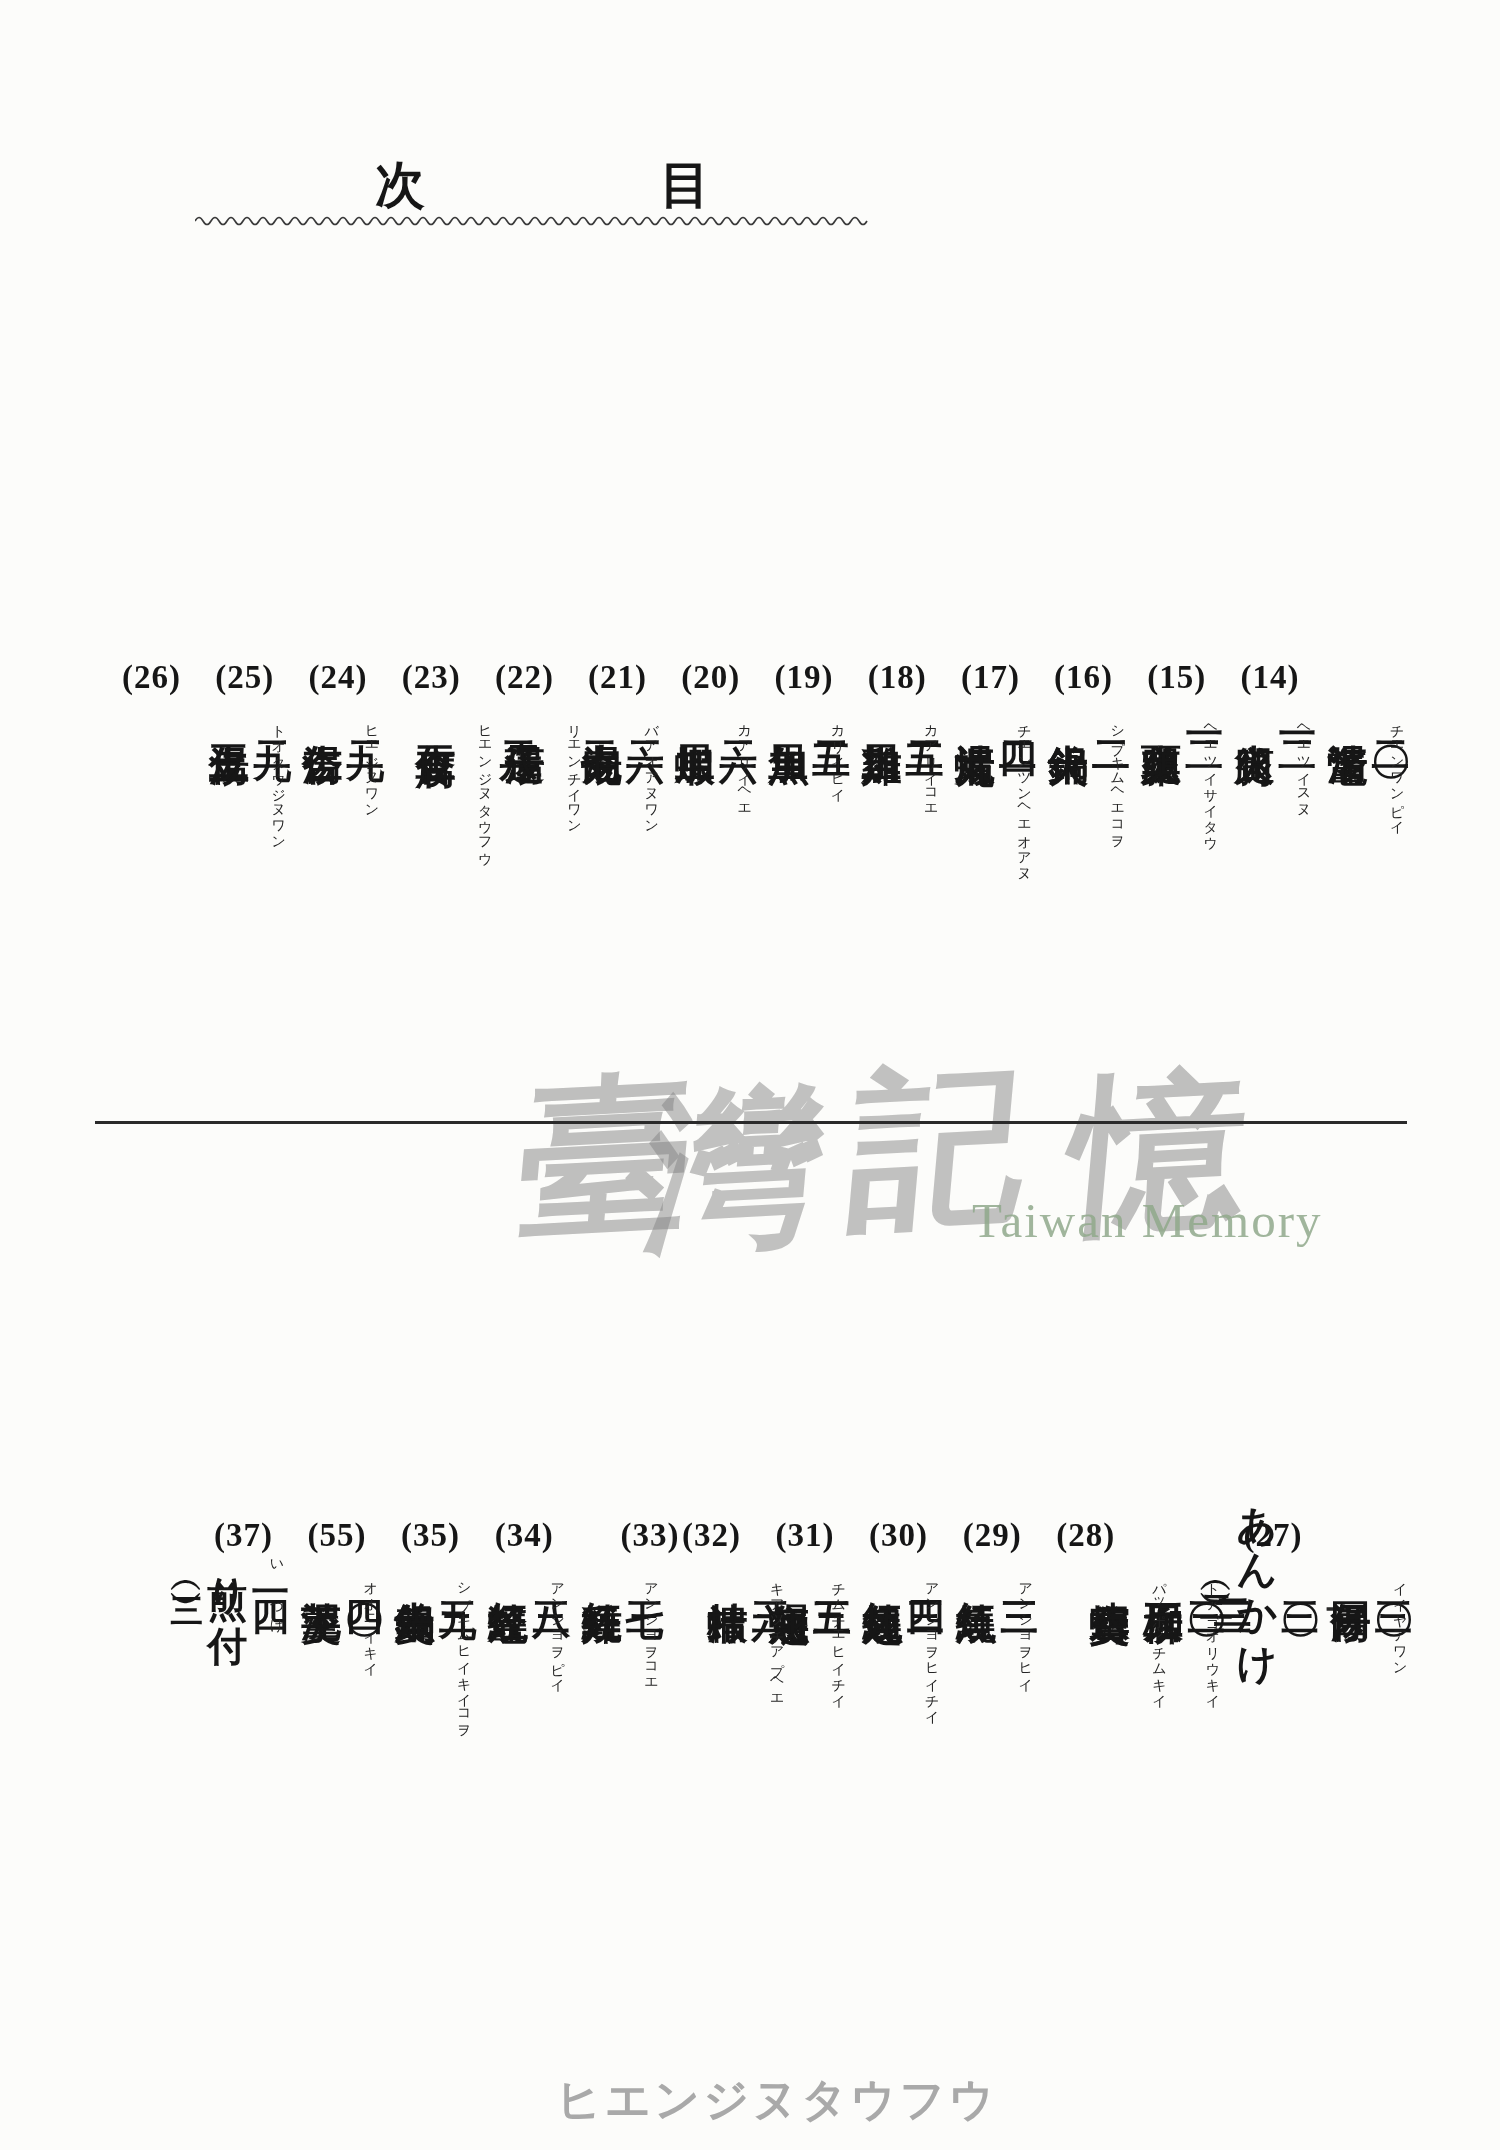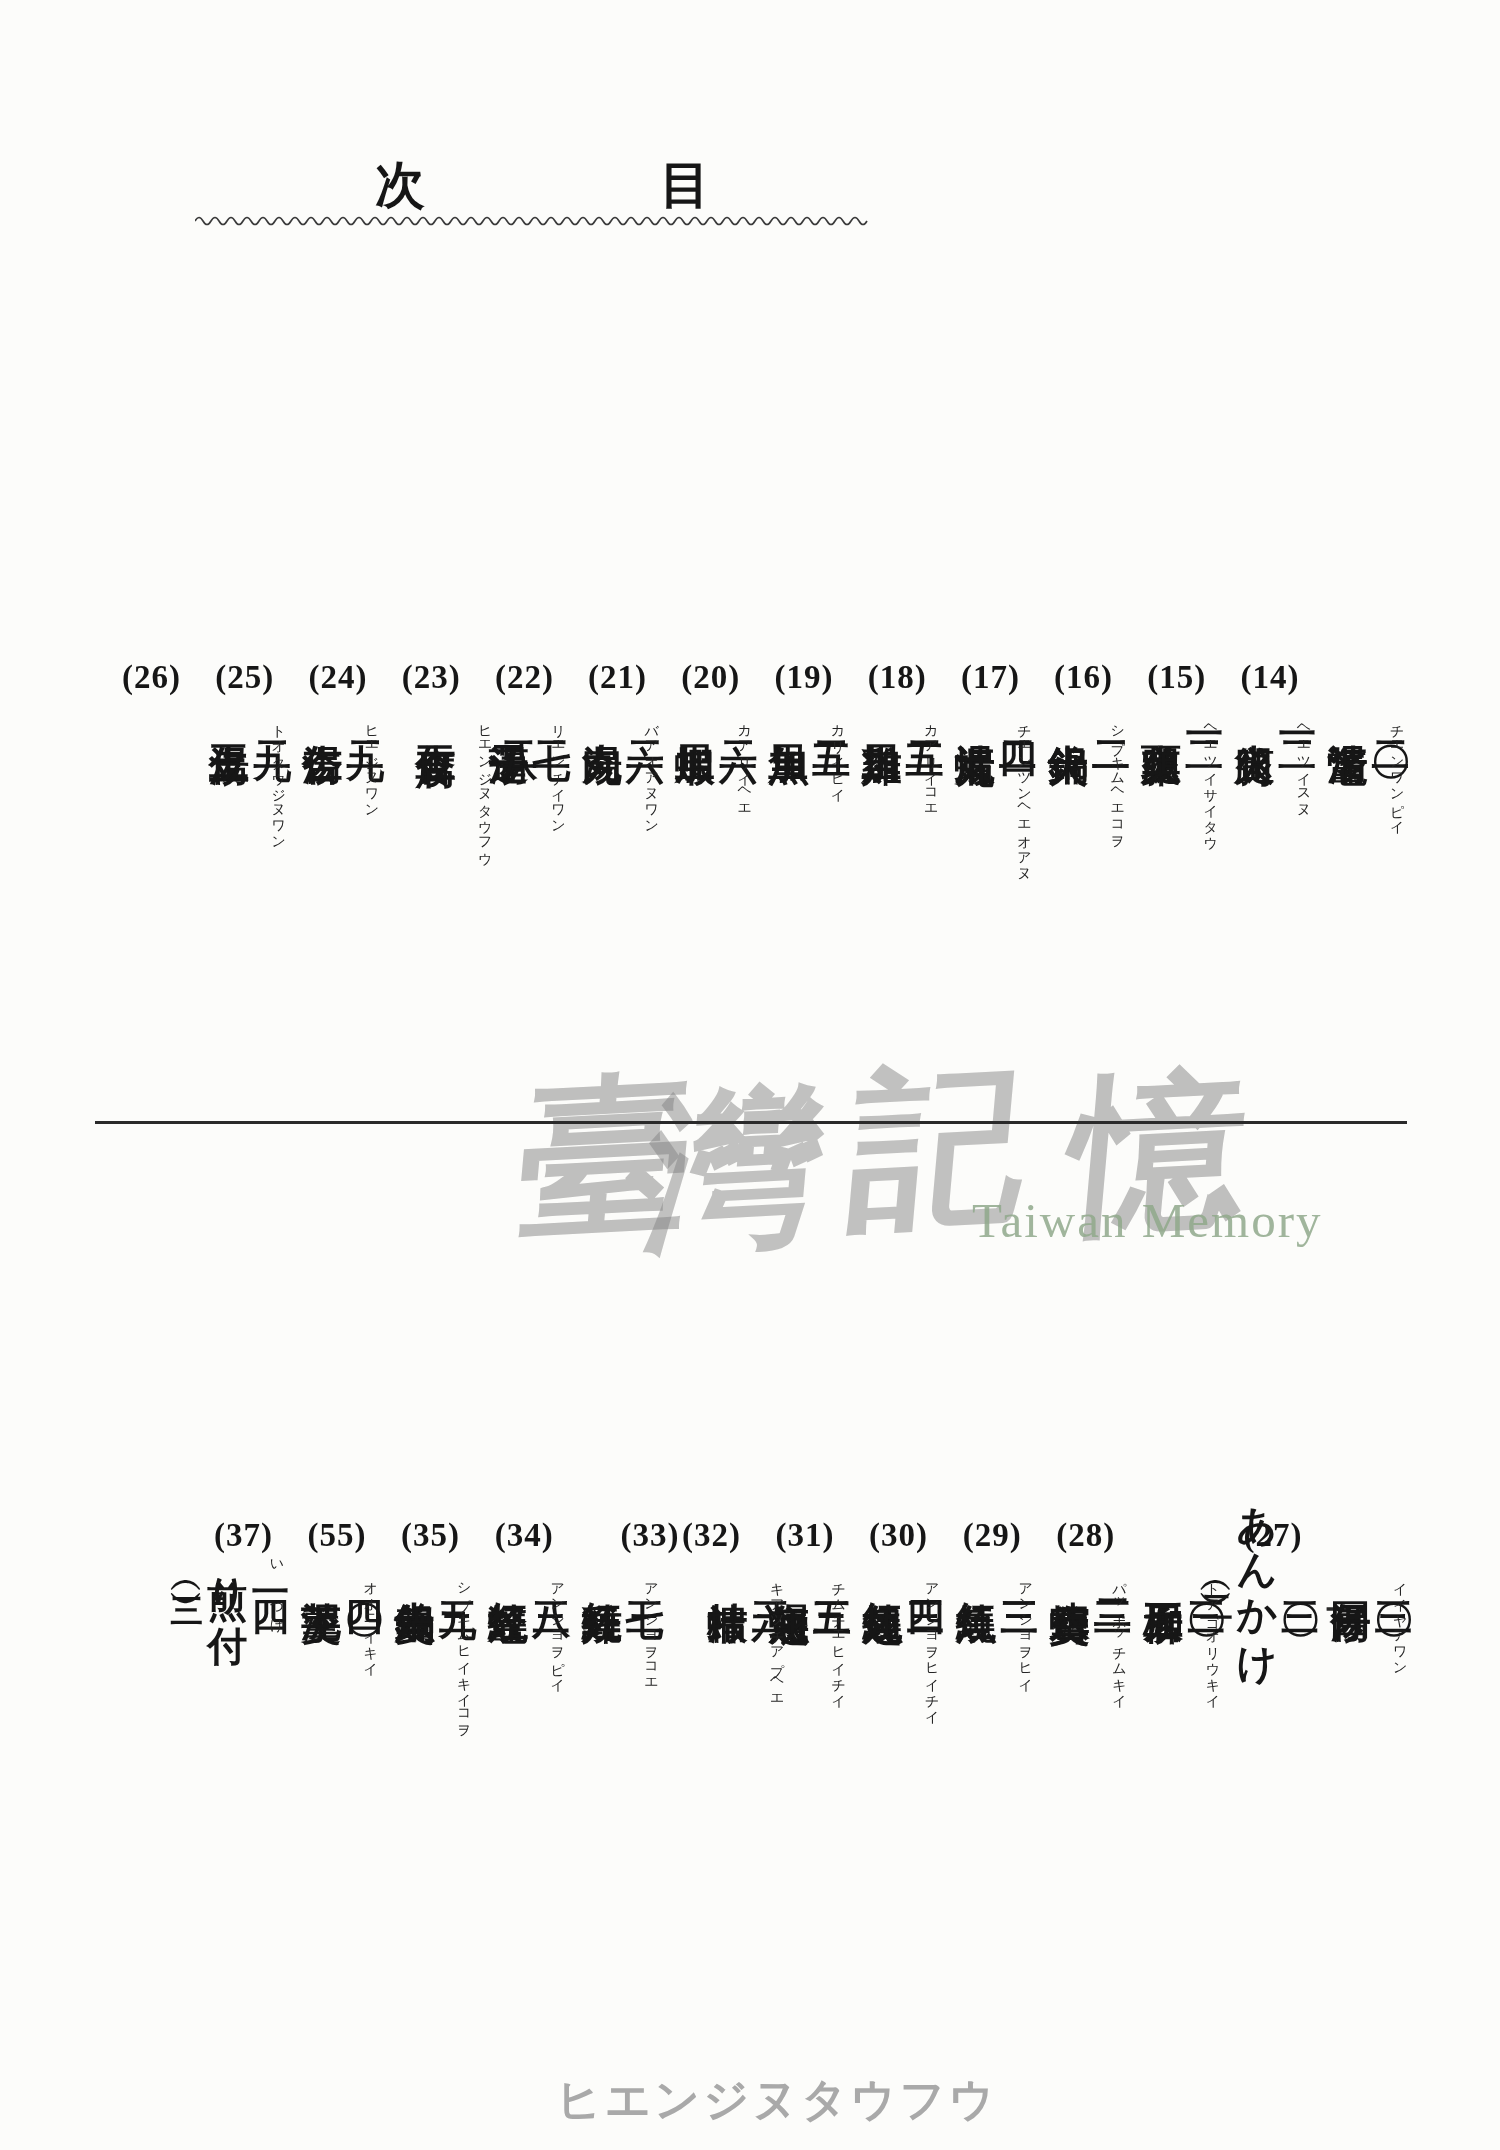--- a/index.html
+++ b/index.html
@@ -162,21 +162,21 @@
     </div>
     <div class="col" style="left: 469.4px; top: 345px; height: 737px;">
       <div class="num">(22)</div>
       <div class="twrap">
         <div class="title">肉丸湯</div>
         <div class="furi">バアオアヌワン</div>
       </div>
       <div class="leader"></div>
       <div class="pageno">二六</div>
     </div>
-    <div class="col" style="left: 376.2px; top: 345px; height: 737px;">
+    <div class="col" style="left: 376.2px; top: 345px; height: 737px; gap: 16px;">
       <div class="num">(23)</div>
       <div class="twrap">
         <div class="title">蓮子湯</div>
         <div class="furi">リエンチイワン</div>
       </div>
       <div class="leader"></div>
       <div class="pageno">二七</div>
     </div>
     <div class="col" style="left: 283px; top: 345px; height: 737px; gap: 20px;">
       <div class="num">(24)</div>
@@ -224,21 +224,21 @@
     </div>
     <div class="col" style="left: 1030.8px; top: 1203px; height: 737px;">
       <div class="num">(28)</div>
       <div class="twrap">
         <div class="title">大五柳居</div>
         <div class="furi">トアゴオリウキイ</div>
       </div>
       <div class="leader"></div>
       <div class="pageno">三〇</div>
     </div>
-    <div class="col" style="left: 937.2px; top: 1203px; height: 737px;">
+    <div class="col" style="left: 937.2px; top: 1203px; height: 737px; gap: 40px;">
       <div class="num">(29)</div>
       <div class="twrap">
         <div class="title">八寶蟳羹</div>
         <div class="furi">パッポッチムキイ</div>
       </div>
       <div class="leader"></div>
       <div class="pageno">三二</div>
     </div>
     <div class="col" style="left: 843.6px; top: 1203px; height: 737px;">
       <div class="num">(30)</div>

